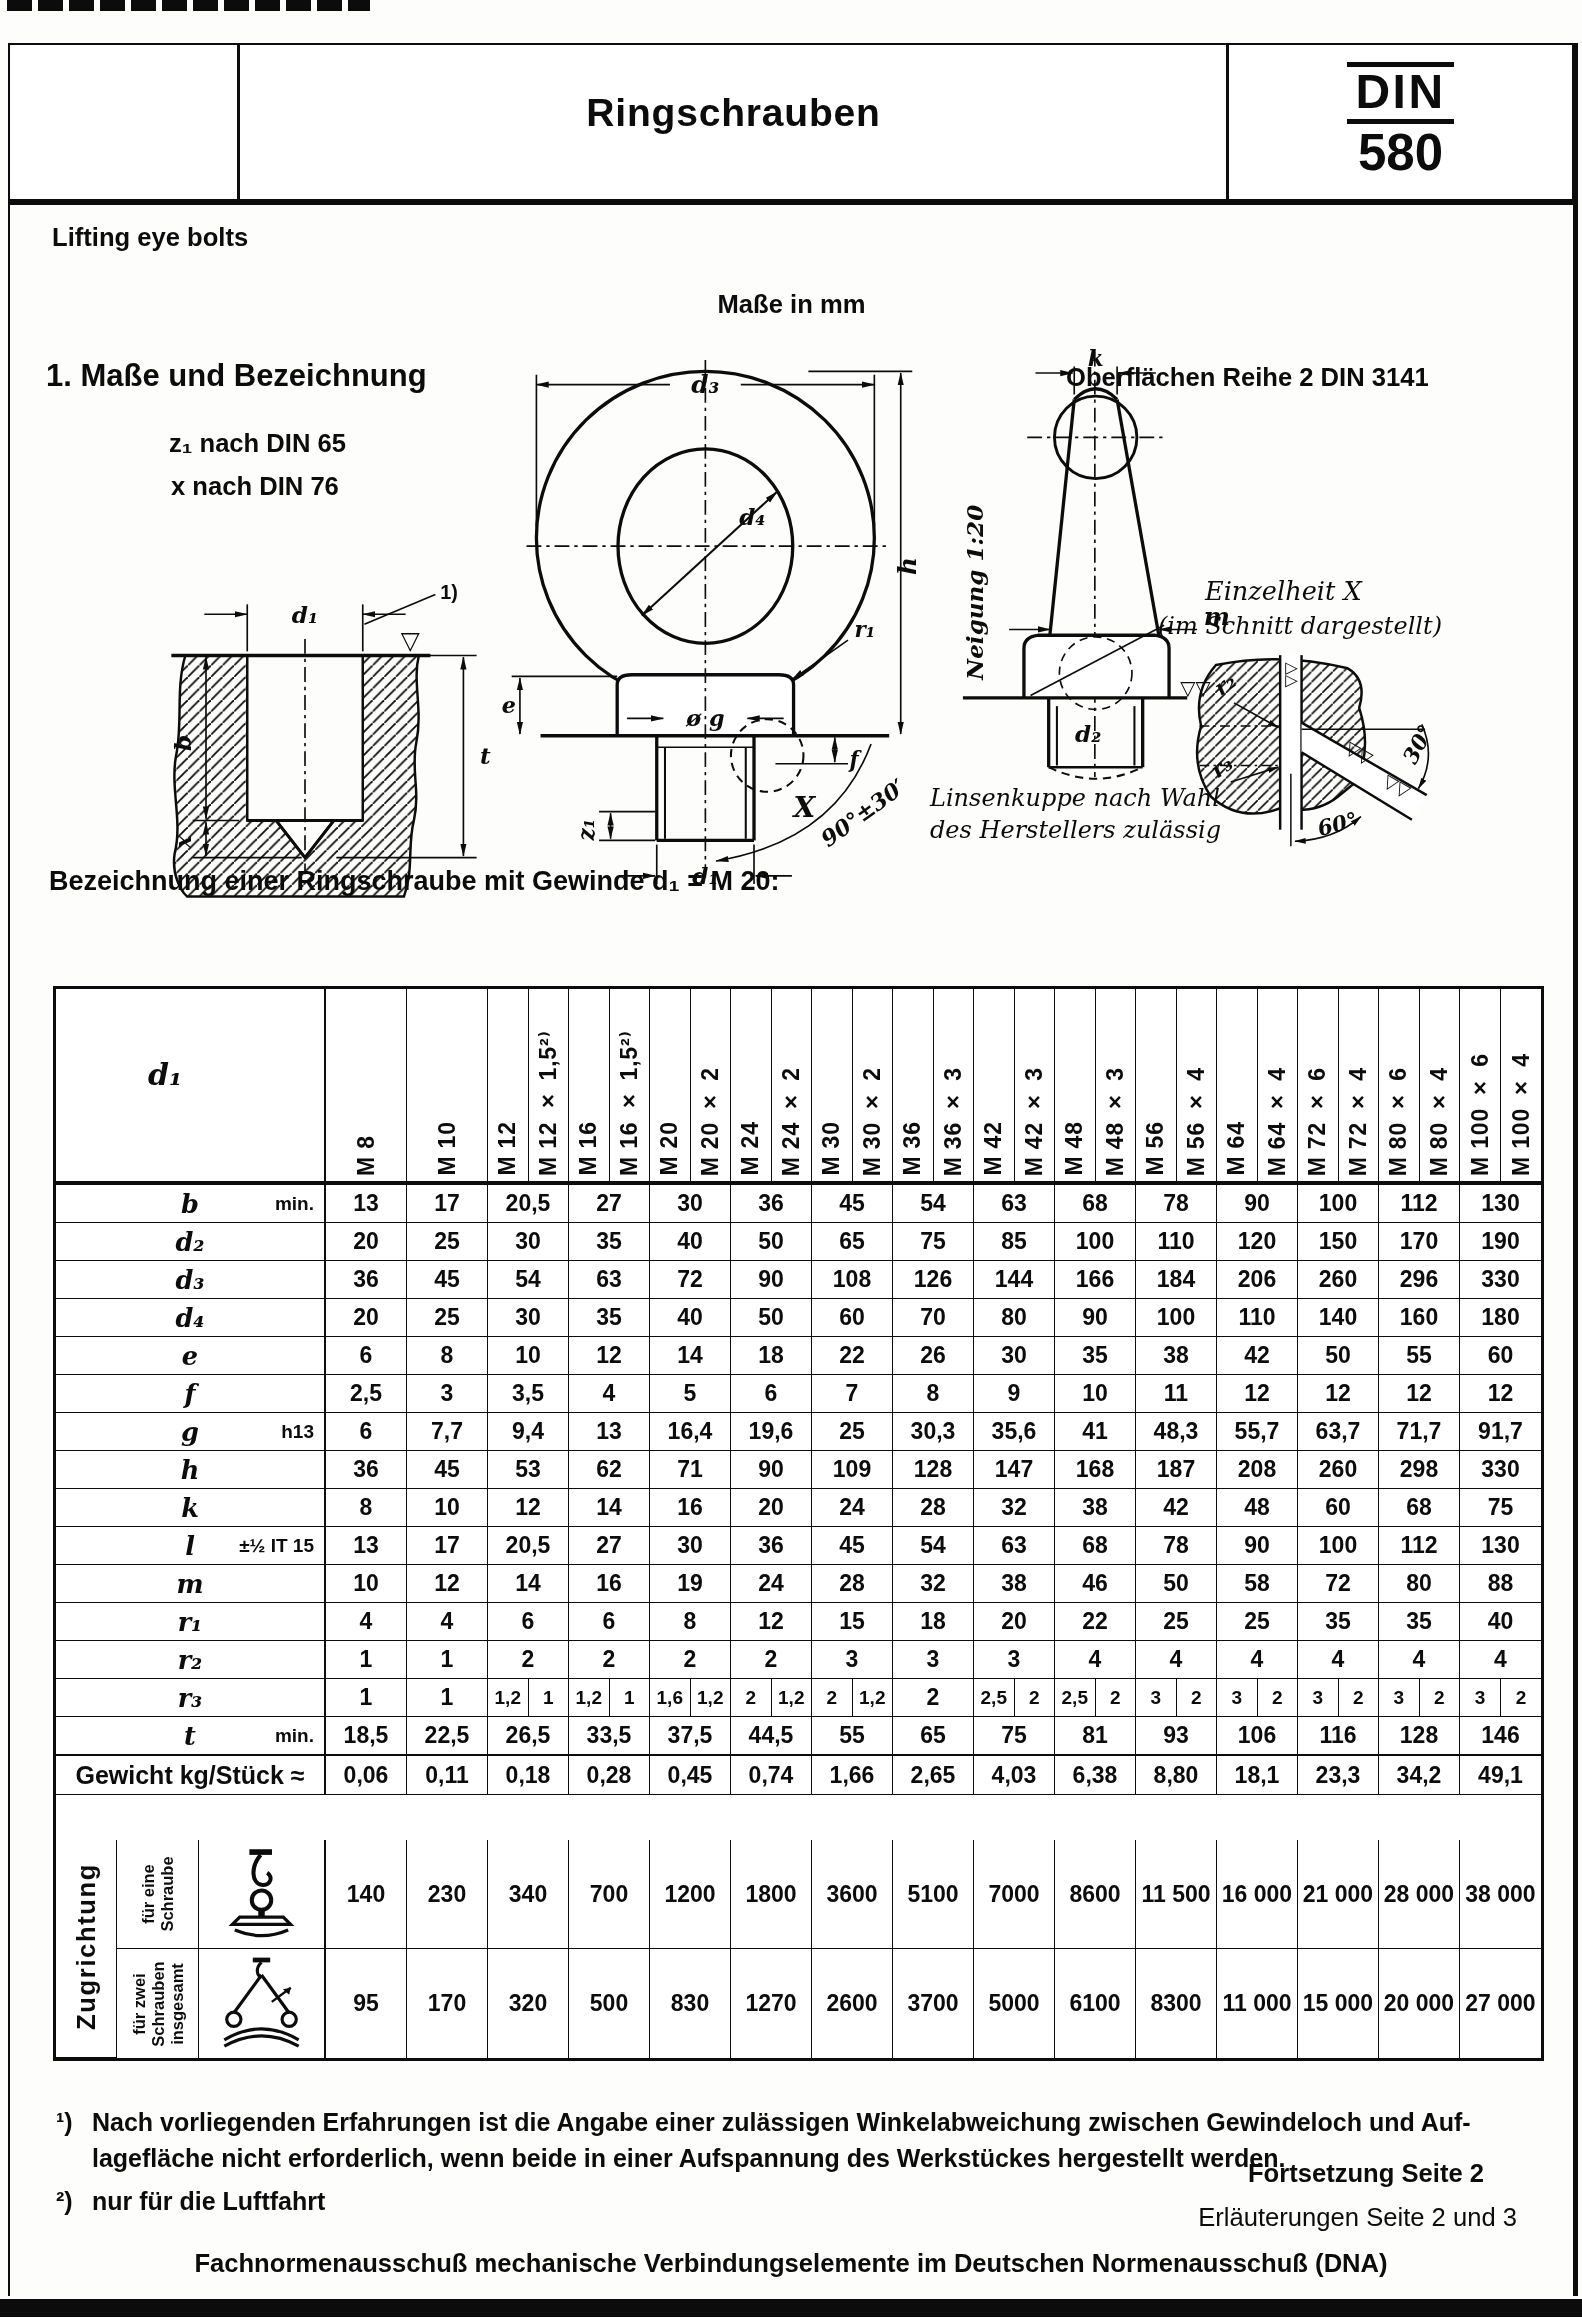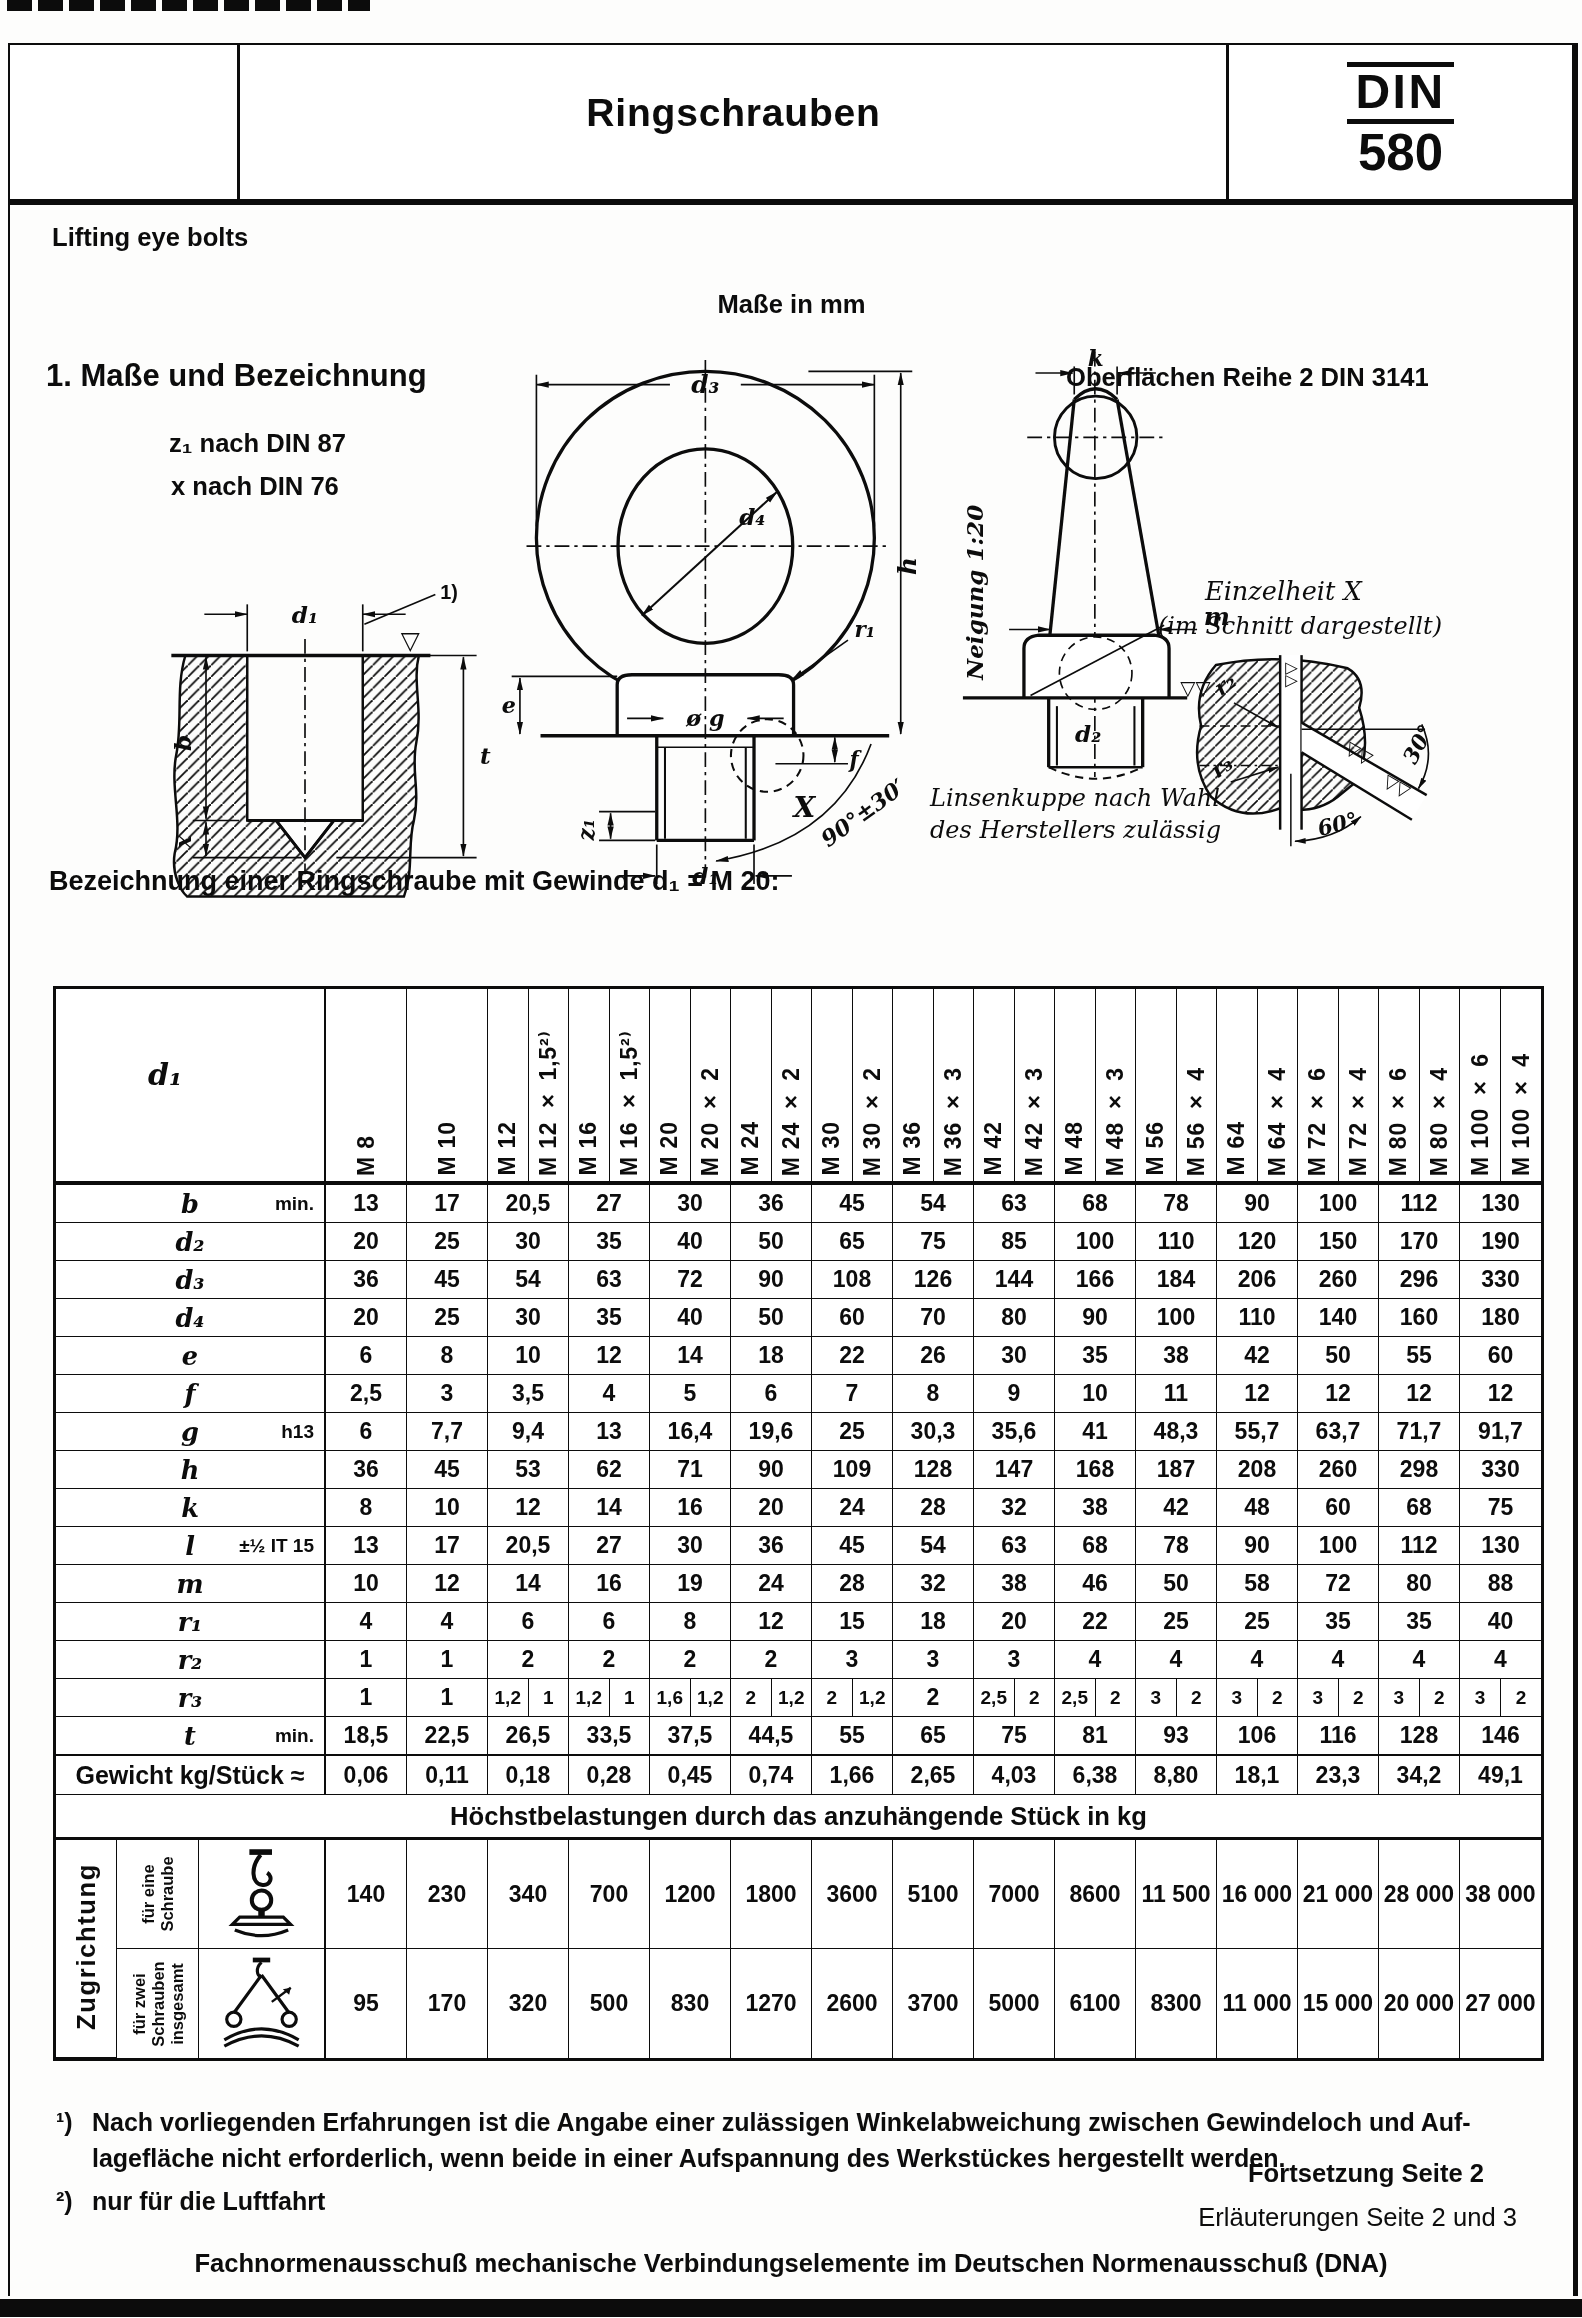--- a/index.html
+++ b/index.html
@@ -90,21 +90,21 @@
   <div class="abs hdiv" id="hdiv2"></div>
   <div class="abs" id="title">Ringschrauben</div>
   <div class="abs" id="dinblock">
     <span id="dinword">DIN</span>
     <div id="dinnum">580</div>
   </div>
 
   <div class="abs b31" id="lifting">Lifting eye bolts</div>
   <div class="abs b31" id="masse">Maße in mm</div>
   <div class="abs" id="sec1">1. Maße und Bezeichnung</div>
-  <div class="abs b31" id="zref">z₁ nach DIN 87</div>
+  <div class="abs b31" id="zref">z₁ nach DIN 65</div>
   <div class="abs b31" id="xref">x nach DIN 76</div>
   <div class="abs b31" id="oberfl">Oberflächen Reihe 2 DIN 3141</div>
   <div class="abs it29" id="einzel1">Einzelheit X</div>
   <div class="abs it29" id="einzel2">(im Schnitt dargestellt)</div>
   <div class="abs it29" id="linsen">
     <div>Linsenkuppe nach Wahl</div>
     <div>des Herstellers zulässig</div>
   </div>
   <div class="abs" id="bezeich">Bezeichnung einer Ringschraube mit Gewinde d₁ = M 20:</div>
 
@@ -723,21 +723,20 @@
       <div class="tc vcell wrow" style="grid-area: 17 / 9;">0,74</div>
       <div class="tc vcell wrow" style="grid-area: 17 / 10;">1,66</div>
       <div class="tc vcell wrow" style="grid-area: 17 / 11;">2,65</div>
       <div class="tc vcell wrow" style="grid-area: 17 / 12;">4,03</div>
       <div class="tc vcell wrow" style="grid-area: 17 / 13;">6,38</div>
       <div class="tc vcell wrow" style="grid-area: 17 / 14;">8,80</div>
       <div class="tc vcell wrow" style="grid-area: 17 / 15;">18,1</div>
       <div class="tc vcell wrow" style="grid-area: 17 / 16;">23,3</div>
       <div class="tc vcell wrow" style="grid-area: 17 / 17;">34,2</div>
       <div class="tc vcell wrow lastc" style="grid-area: 17 / 18;">49,1</div>
-      <div class="tc banner lastc" style="grid-area: 18 / 1 / auto / span 18;">Höchstbelastungen durch das anzuhängende Stück in kg</div>
       <div class="tc zug" style="grid-area: 19 / 1 / span 2; align-items: center;">
         <div class="vlab">Zugrichtung</div>
       </div>
       <div class="tc subl" style="grid-area: 19 / 2;">
         <div class="rotwrap">für eine Schraube</div>
       </div>
       <div class="tc iconc" style="grid-area: 19 / 3;">
         <svg width="79" height="97" viewBox="0 0 90 120">
           <g stroke="#0c0c0c" fill="none">
             <path d="M30,4 h28 v7 h-28 z" fill="#0c0c0c" stroke="none"></path>

